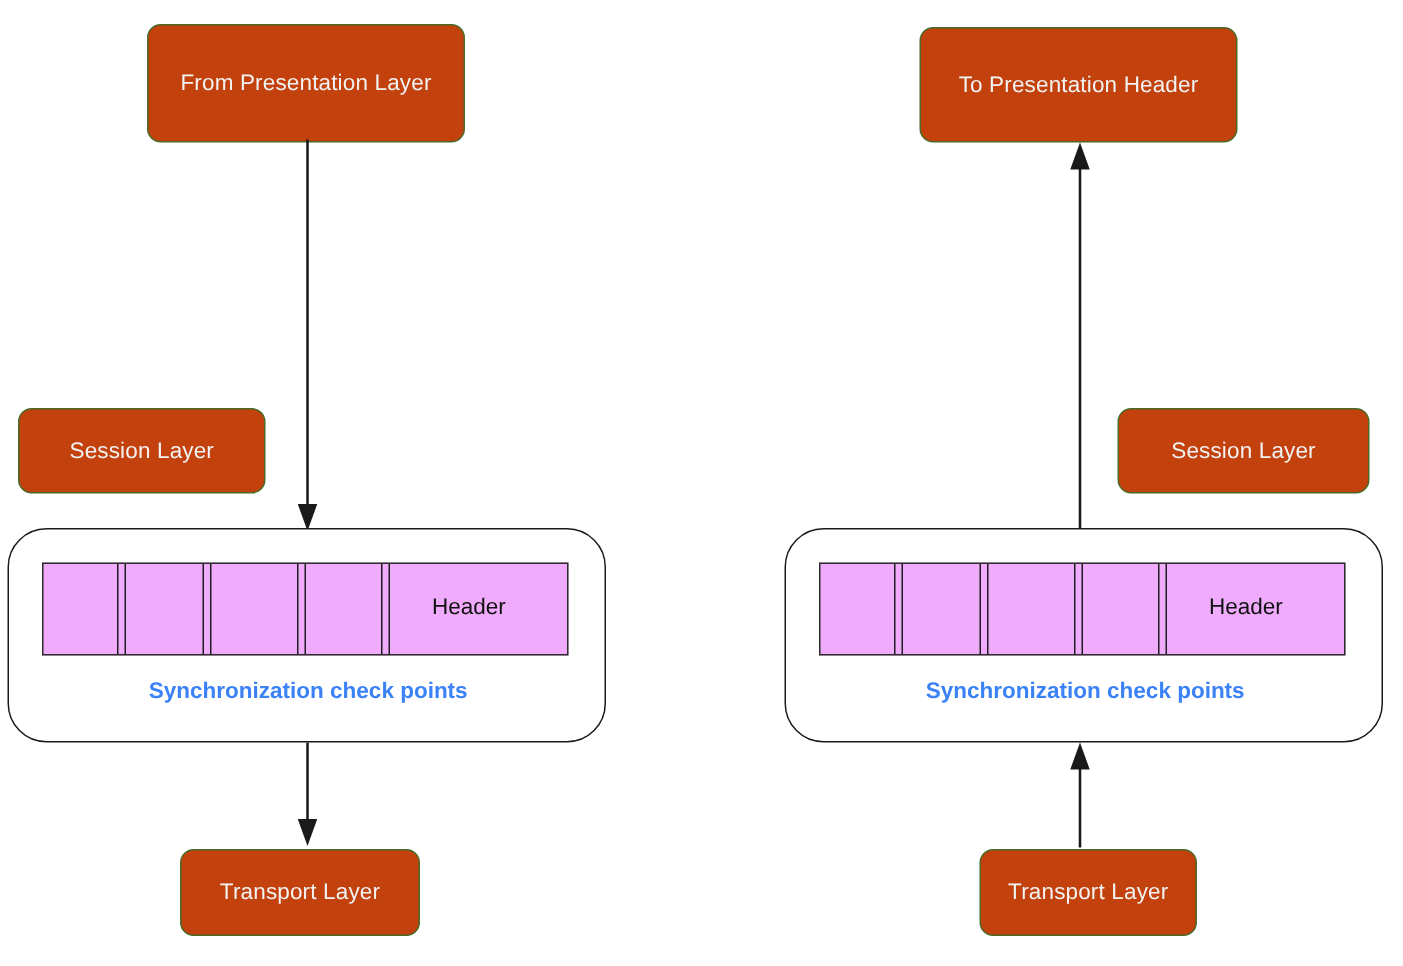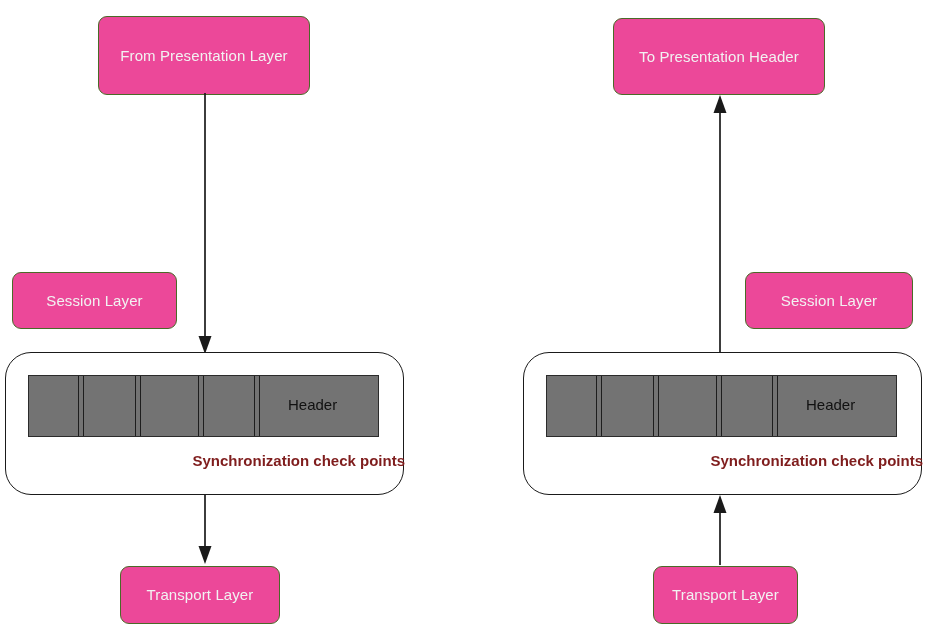--- a/index.html
+++ b/index.html
@@ -15,21 +15,21 @@
     width: 935px;
     height: 644px;
     background: #ffffff;
     overflow: hidden;
   }
 
   
   .layer-box {
     position: absolute;
     box-sizing: border-box;
-    background: #ec4899;
+    background: #c2410c;
     border: 1.2px solid #4a6a28;
     border-radius: 9px;
     color: #f2f2f2;
     display: flex;
     align-items: center;
     justify-content: center;
     text-align: center;
     font-size: 15px;
     letter-spacing: 0.1px;
     line-height: 1.2;
@@ -43,21 +43,21 @@
     border: 1.6px solid #1a1a1a;
     border-radius: 26px;
     background: #ffffff;
   }
 
   
   .packet-strip {
     position: absolute;
     box-sizing: border-box;
     border: 1.5px solid #2b2b2b;
-    background: #737373;
+    background: #f0abfc;
   }
   .seg-divider {
     position: absolute;
     top: 0;
     bottom: 0;
     width: 0;
     border-left: 1.5px solid #1d1d1d;
   }
   .seg-divider.b {
     
@@ -65,23 +65,23 @@
   .header-label {
     position: absolute;
     font-size: 15px;
     color: #111111;
     white-space: nowrap;
   }
   .sync-label {
     position: absolute;
     font-size: 15px;
     font-weight: bold;
-    color: #7f1d1d;
+    color: #3b82f6;
     white-space: nowrap;
-    text-align: right;
+    text-align: center;
   }
 
   
   .arrow {
     position: absolute;
     overflow: visible;
   }
   .arrow line {
     stroke: #1a1a1a;
     stroke-width: 1.7;

